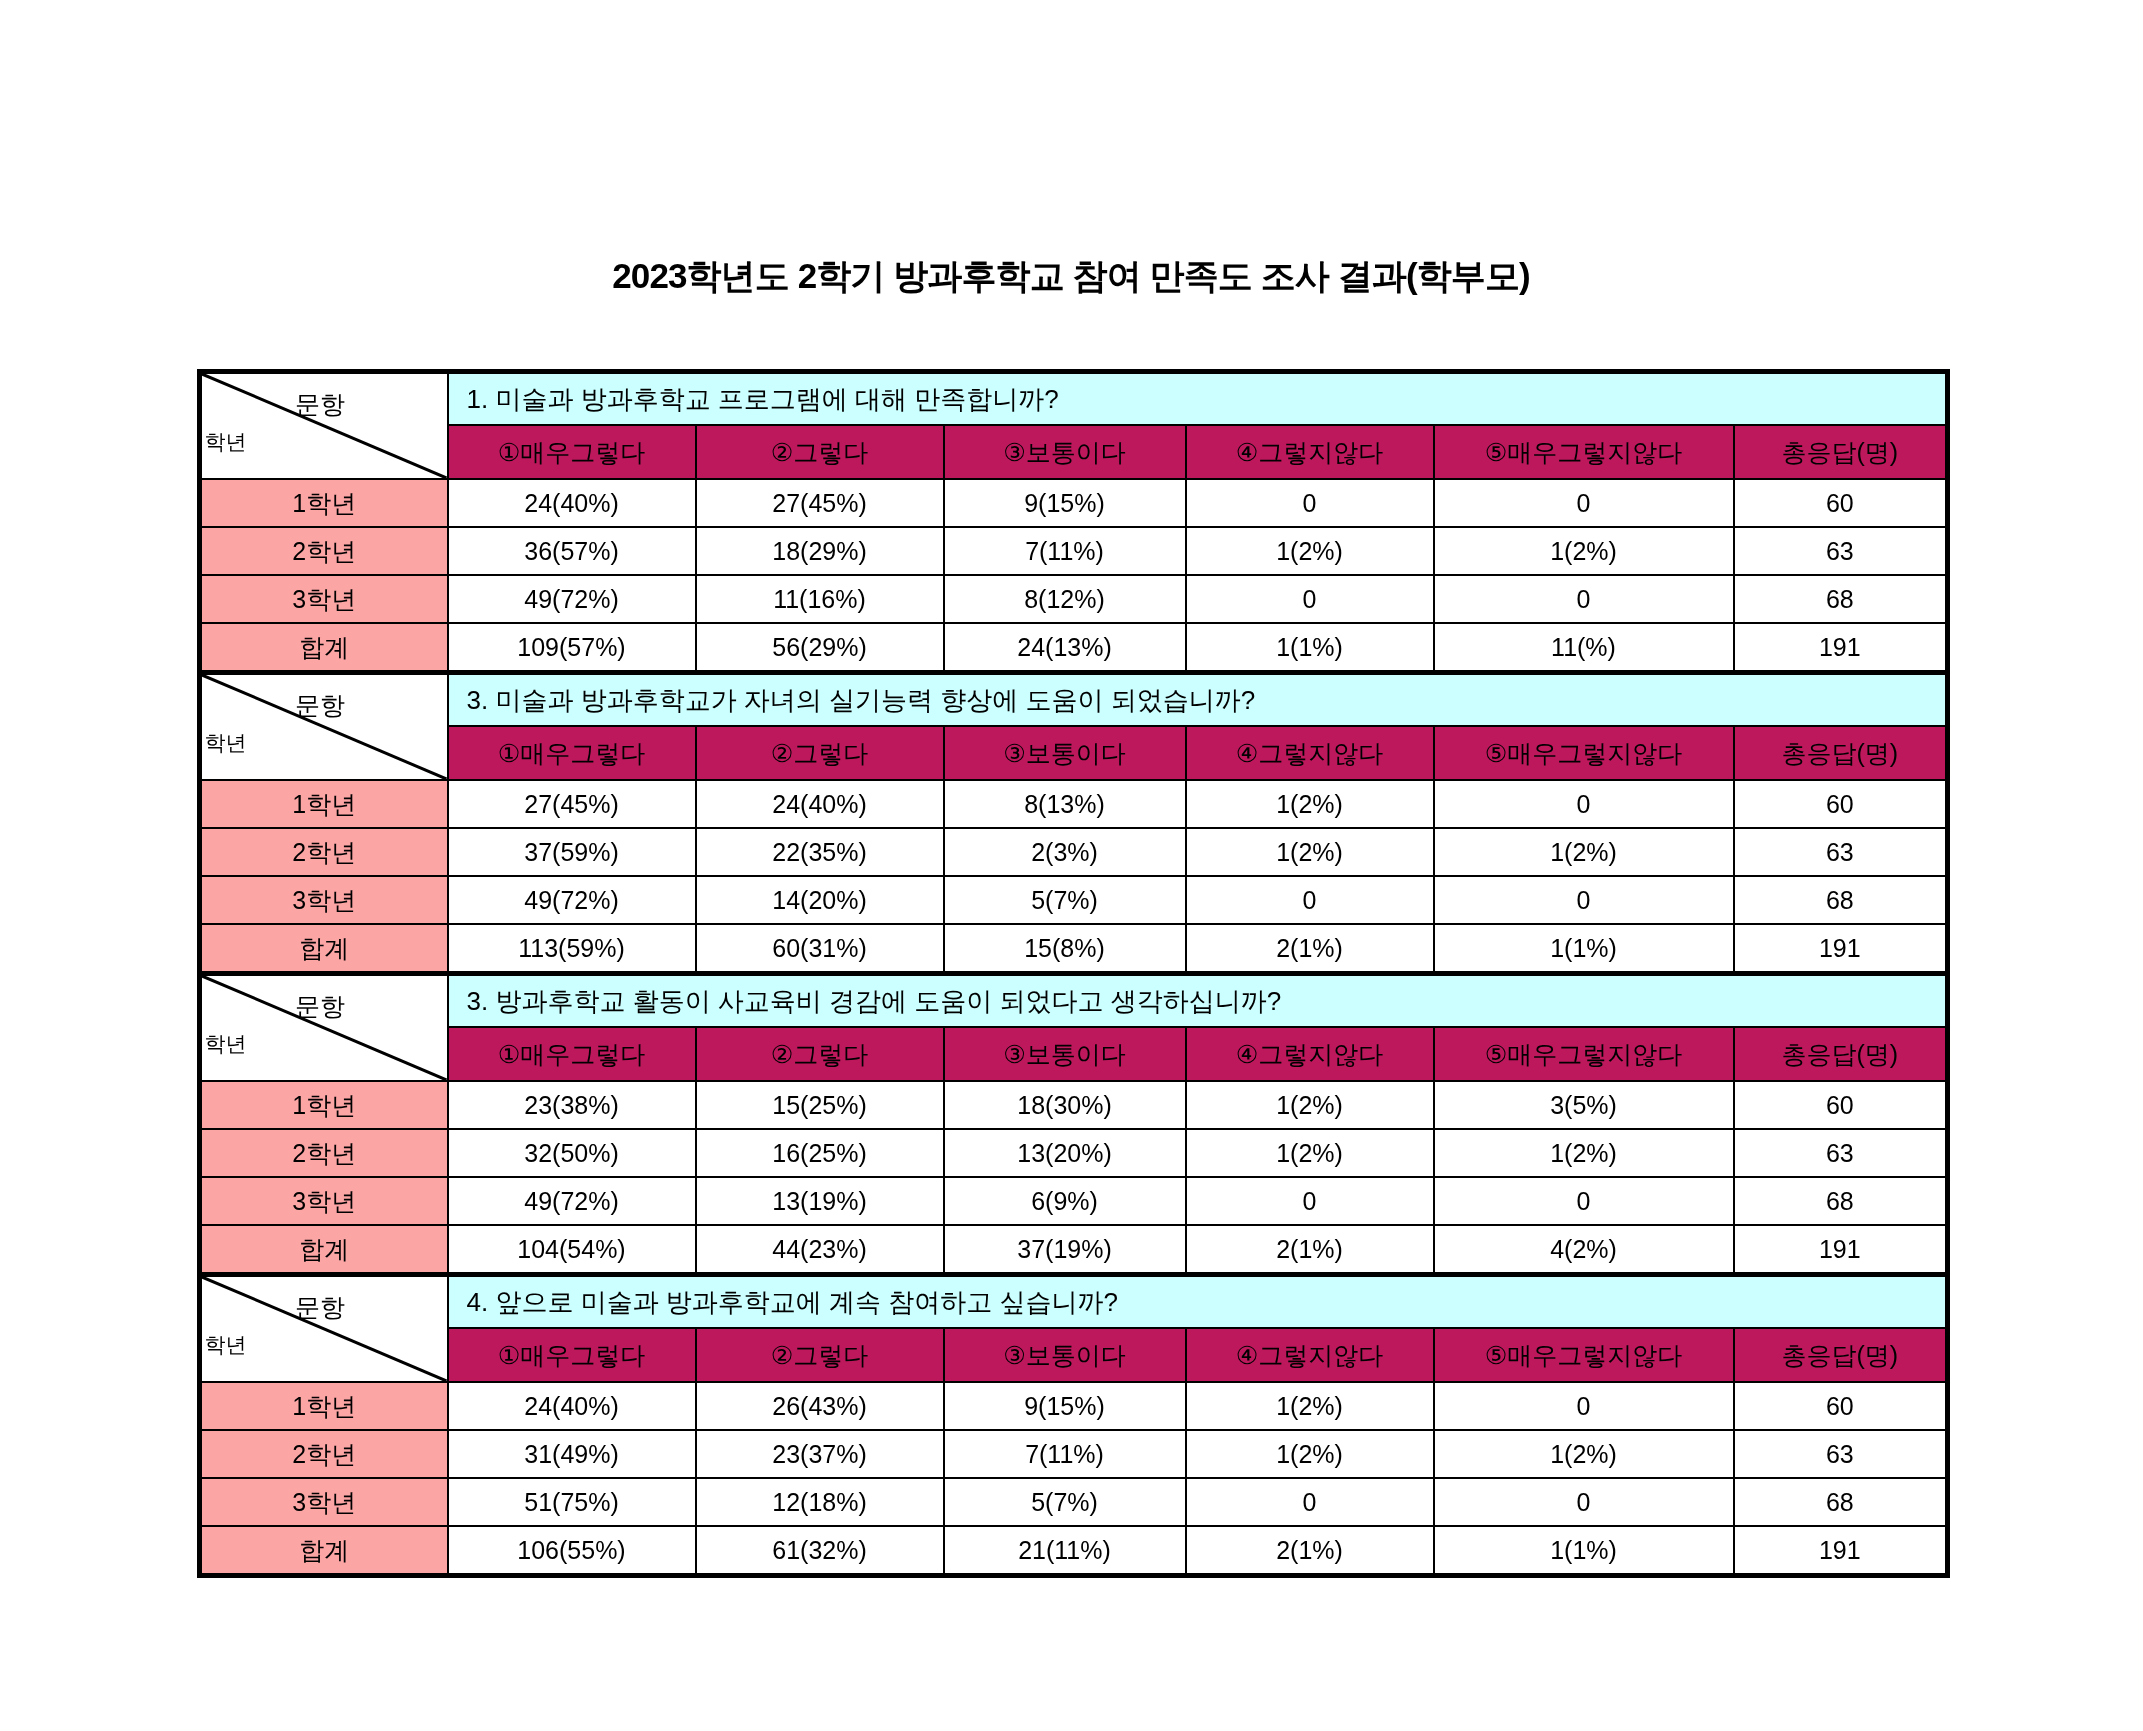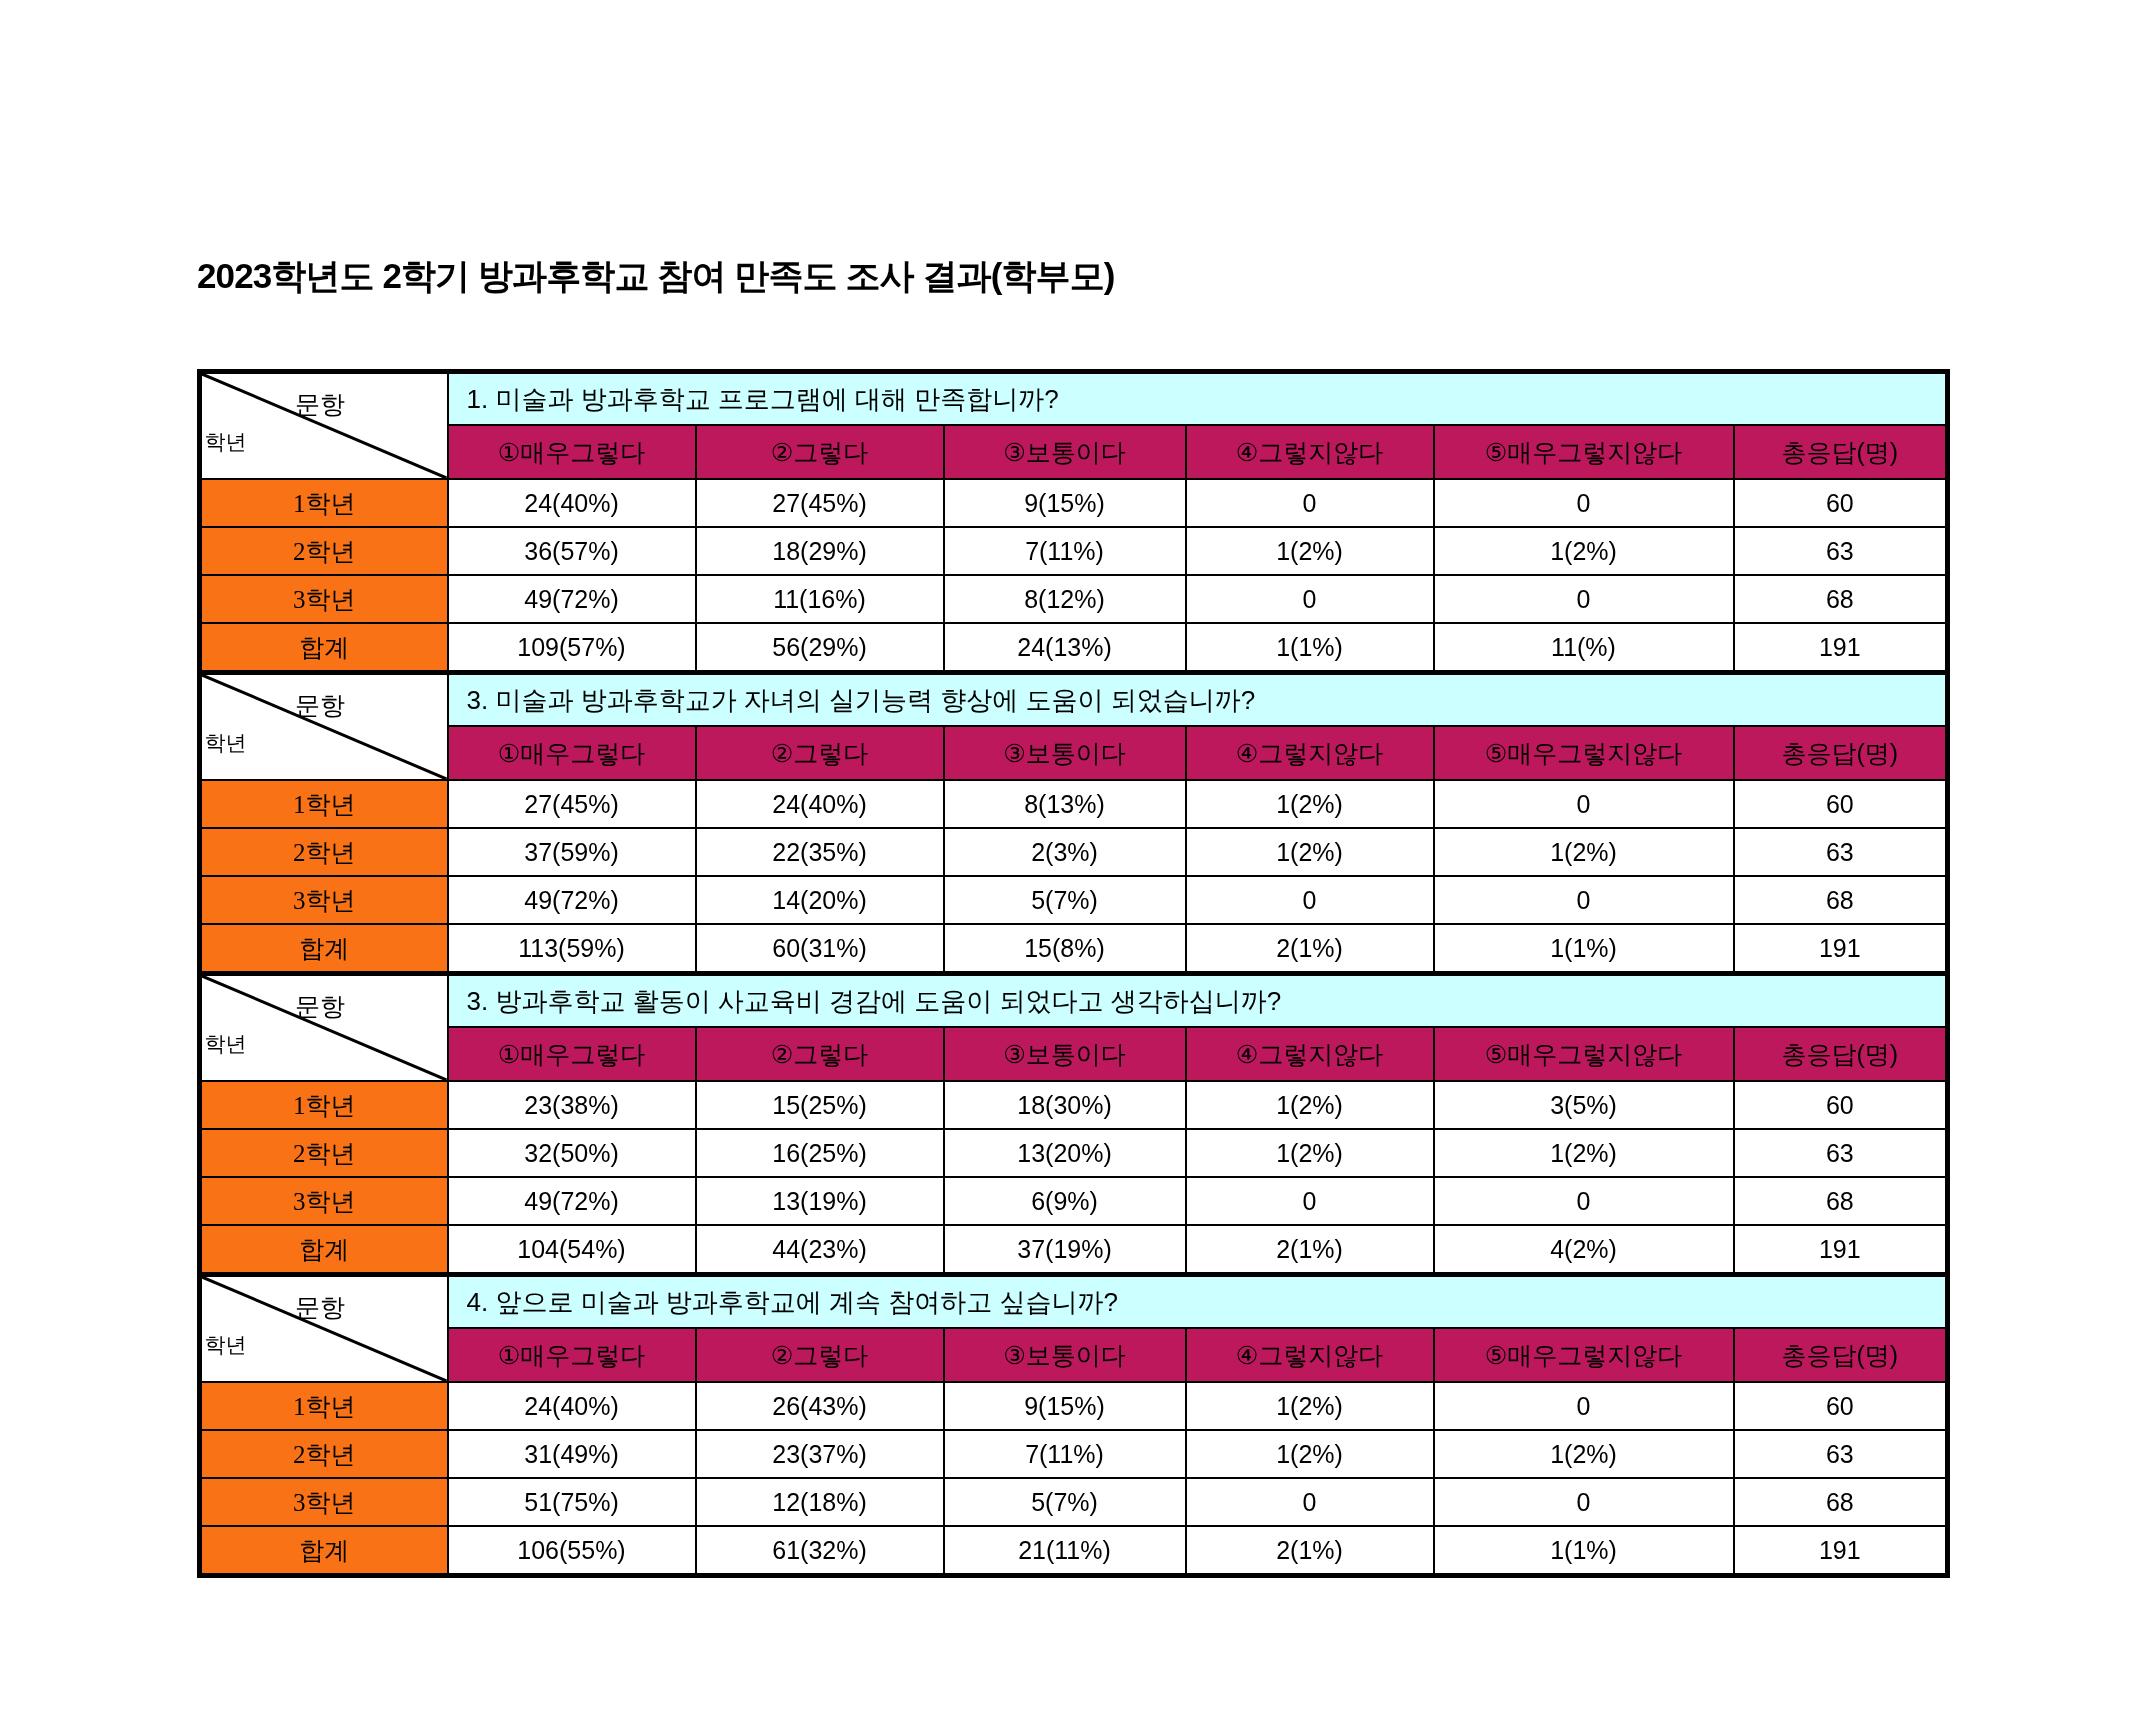--- a/index.html
+++ b/index.html
@@ -2,41 +2,41 @@
 <html style="font-size:14px"><head>
 <meta charset="utf-8">
 <style>
   html,body { margin:0; padding:0; }
   body {
     width:2144px; height:1731px; background:#ffffff; position:relative;
     font-family:"Liberation Sans","DejaVu Sans",sans-serif; color:#000;
   }
   .title {
     position:absolute; left:197px; top:253px; width:1748px;
-    text-align:left; font-size:35px; font-weight:bold; letter-spacing:-0.9px;
+    text-align:center; font-size:35px; font-weight:bold; letter-spacing:-0.9px;
   }
   table.survey {
     position:absolute; left:197px; top:327px; width:1748px;
     border-collapse:collapse; table-layout:fixed;
     border:5.2px solid #000;
     margin-top:42px;
   }
   td {
     border:2.6px solid #000; padding:0; margin:0;
     font-size:25px; text-align:center; vertical-align:middle;
     overflow:hidden; white-space:nowrap;
   }
   td.question {
     background:#CCFFFF; text-align:left; padding-left:18px;
     font-size:26px; height:50px;
   }
   td.opt { background:#be185d; height:52px; }
   td.lbl { background:#FFFF99; }
   tr.data td { height:46px; background:#ffffff; }
-  tr.data td.lbl { background:#f97316;font-family:Liberation Serif, serif; }
+  tr.data td.lbl { background:#fca5a5; }
   td.corner { background:#ffffff; position:relative; }
   td.corner svg { position:absolute; left:0; top:0; width:100%; height:100%; display:block; }
   .c-top { position:absolute; left:38%; top:14px; font-size:25px; }
   .c-bot { position:absolute; left:2.6px; bottom:22.5px; font-size:21px; }
   tr.sec-start td { border-top:5.2px solid #000; }
 </style>
 </head>
 <body>
 
 <div class="title">2023학년도 2학기 방과후학교 참여 만족도 조사 결과(학부모)</div>

